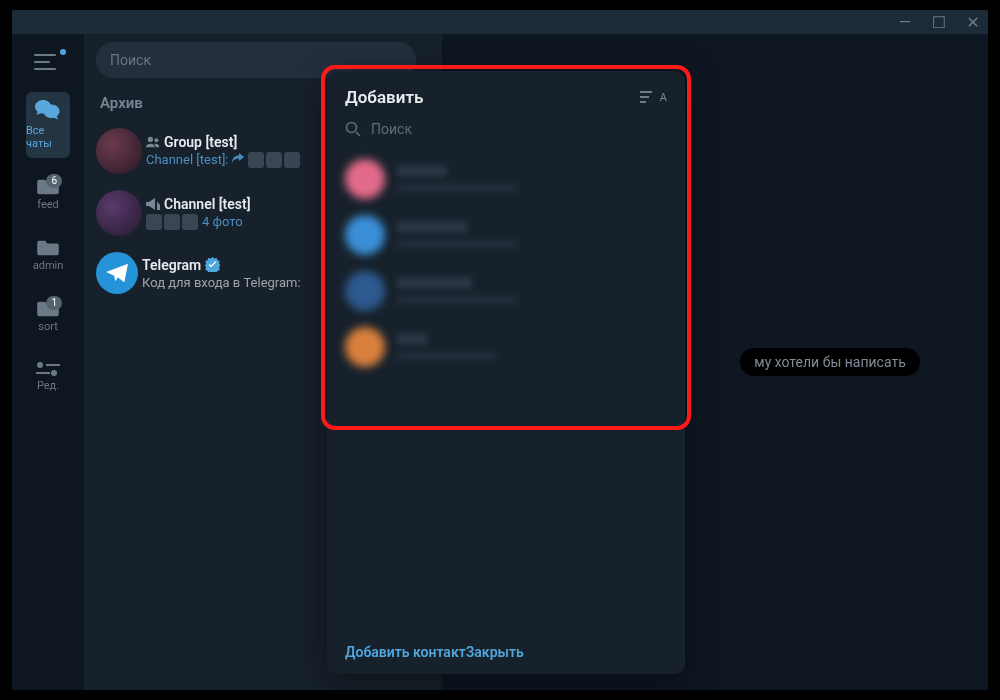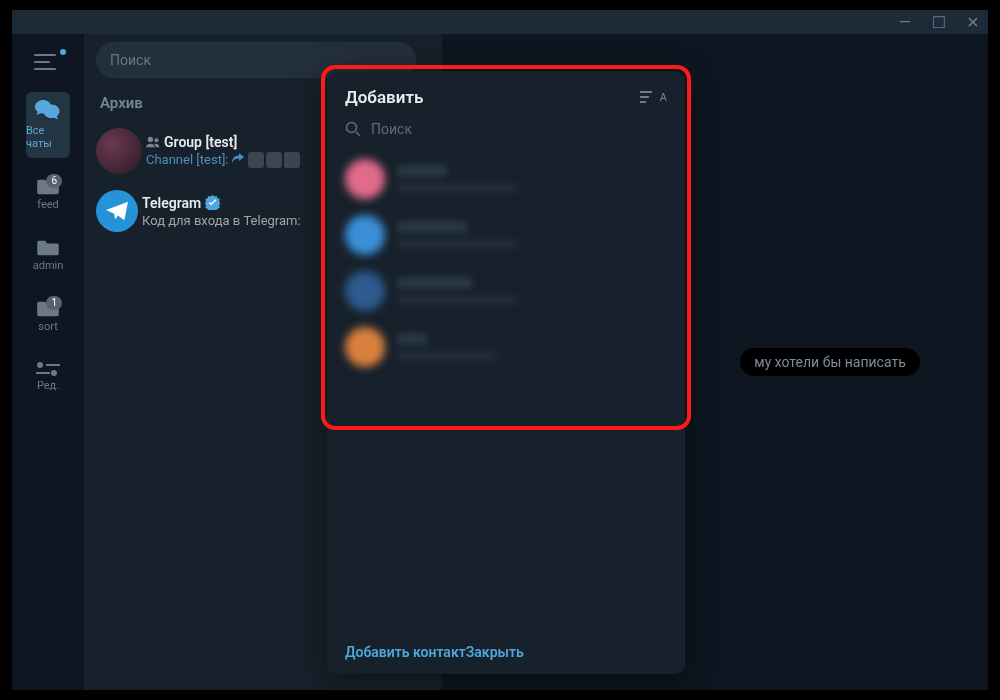--- a/index.html
+++ b/index.html
@@ -136,20 +136,39 @@
               </svg>
               <span class="thumbs">
                 <span class="thumb"></span>
                 <span class="thumb"></span>
                 <span class="thumb"></span>
               </span>
             </div>
         </div>
       </div>
 
+      <div class="chatitem">
+        <div class="avatar" style="background:radial-gradient(circle at 35% 35%, #5a3a6b, #241830);"></div>
+        <div class="chatinfo">
+          <div class="chatname">
+              <svg width="14" height="12" fill="#7a8695" viewBox="0 0 14 12">
+                <path d="M0 4h3l6-4v12L3 8H0V4zm11 2a3 3 0 000-0 3 3 0 012 0 3 3 0 01-2 6V4a3 3 0 012 2z"></path>
+              </svg>
+              <span>Channel [test]</span>
+            </div>
+          <div class="chatpreview">
+              <span class="thumbs">
+                <span class="thumb"></span>
+                <span class="thumb"></span>
+                <span class="thumb"></span>
+              </span>
+              <span>4 фото</span>
+            </div>
+        </div>
+      </div>
 
       <div class="chatitem">
         <div class="avatar paperplane">
           <svg width="22" height="20" viewBox="0 0 24 20" fill="#fff">
               <path d="M0 9l24-9-4 20-7-5-3 4-1-6z"></path>
             </svg>
         </div>
         <div class="chatinfo">
           <div class="chatname">
               <span>Telegram</span>

